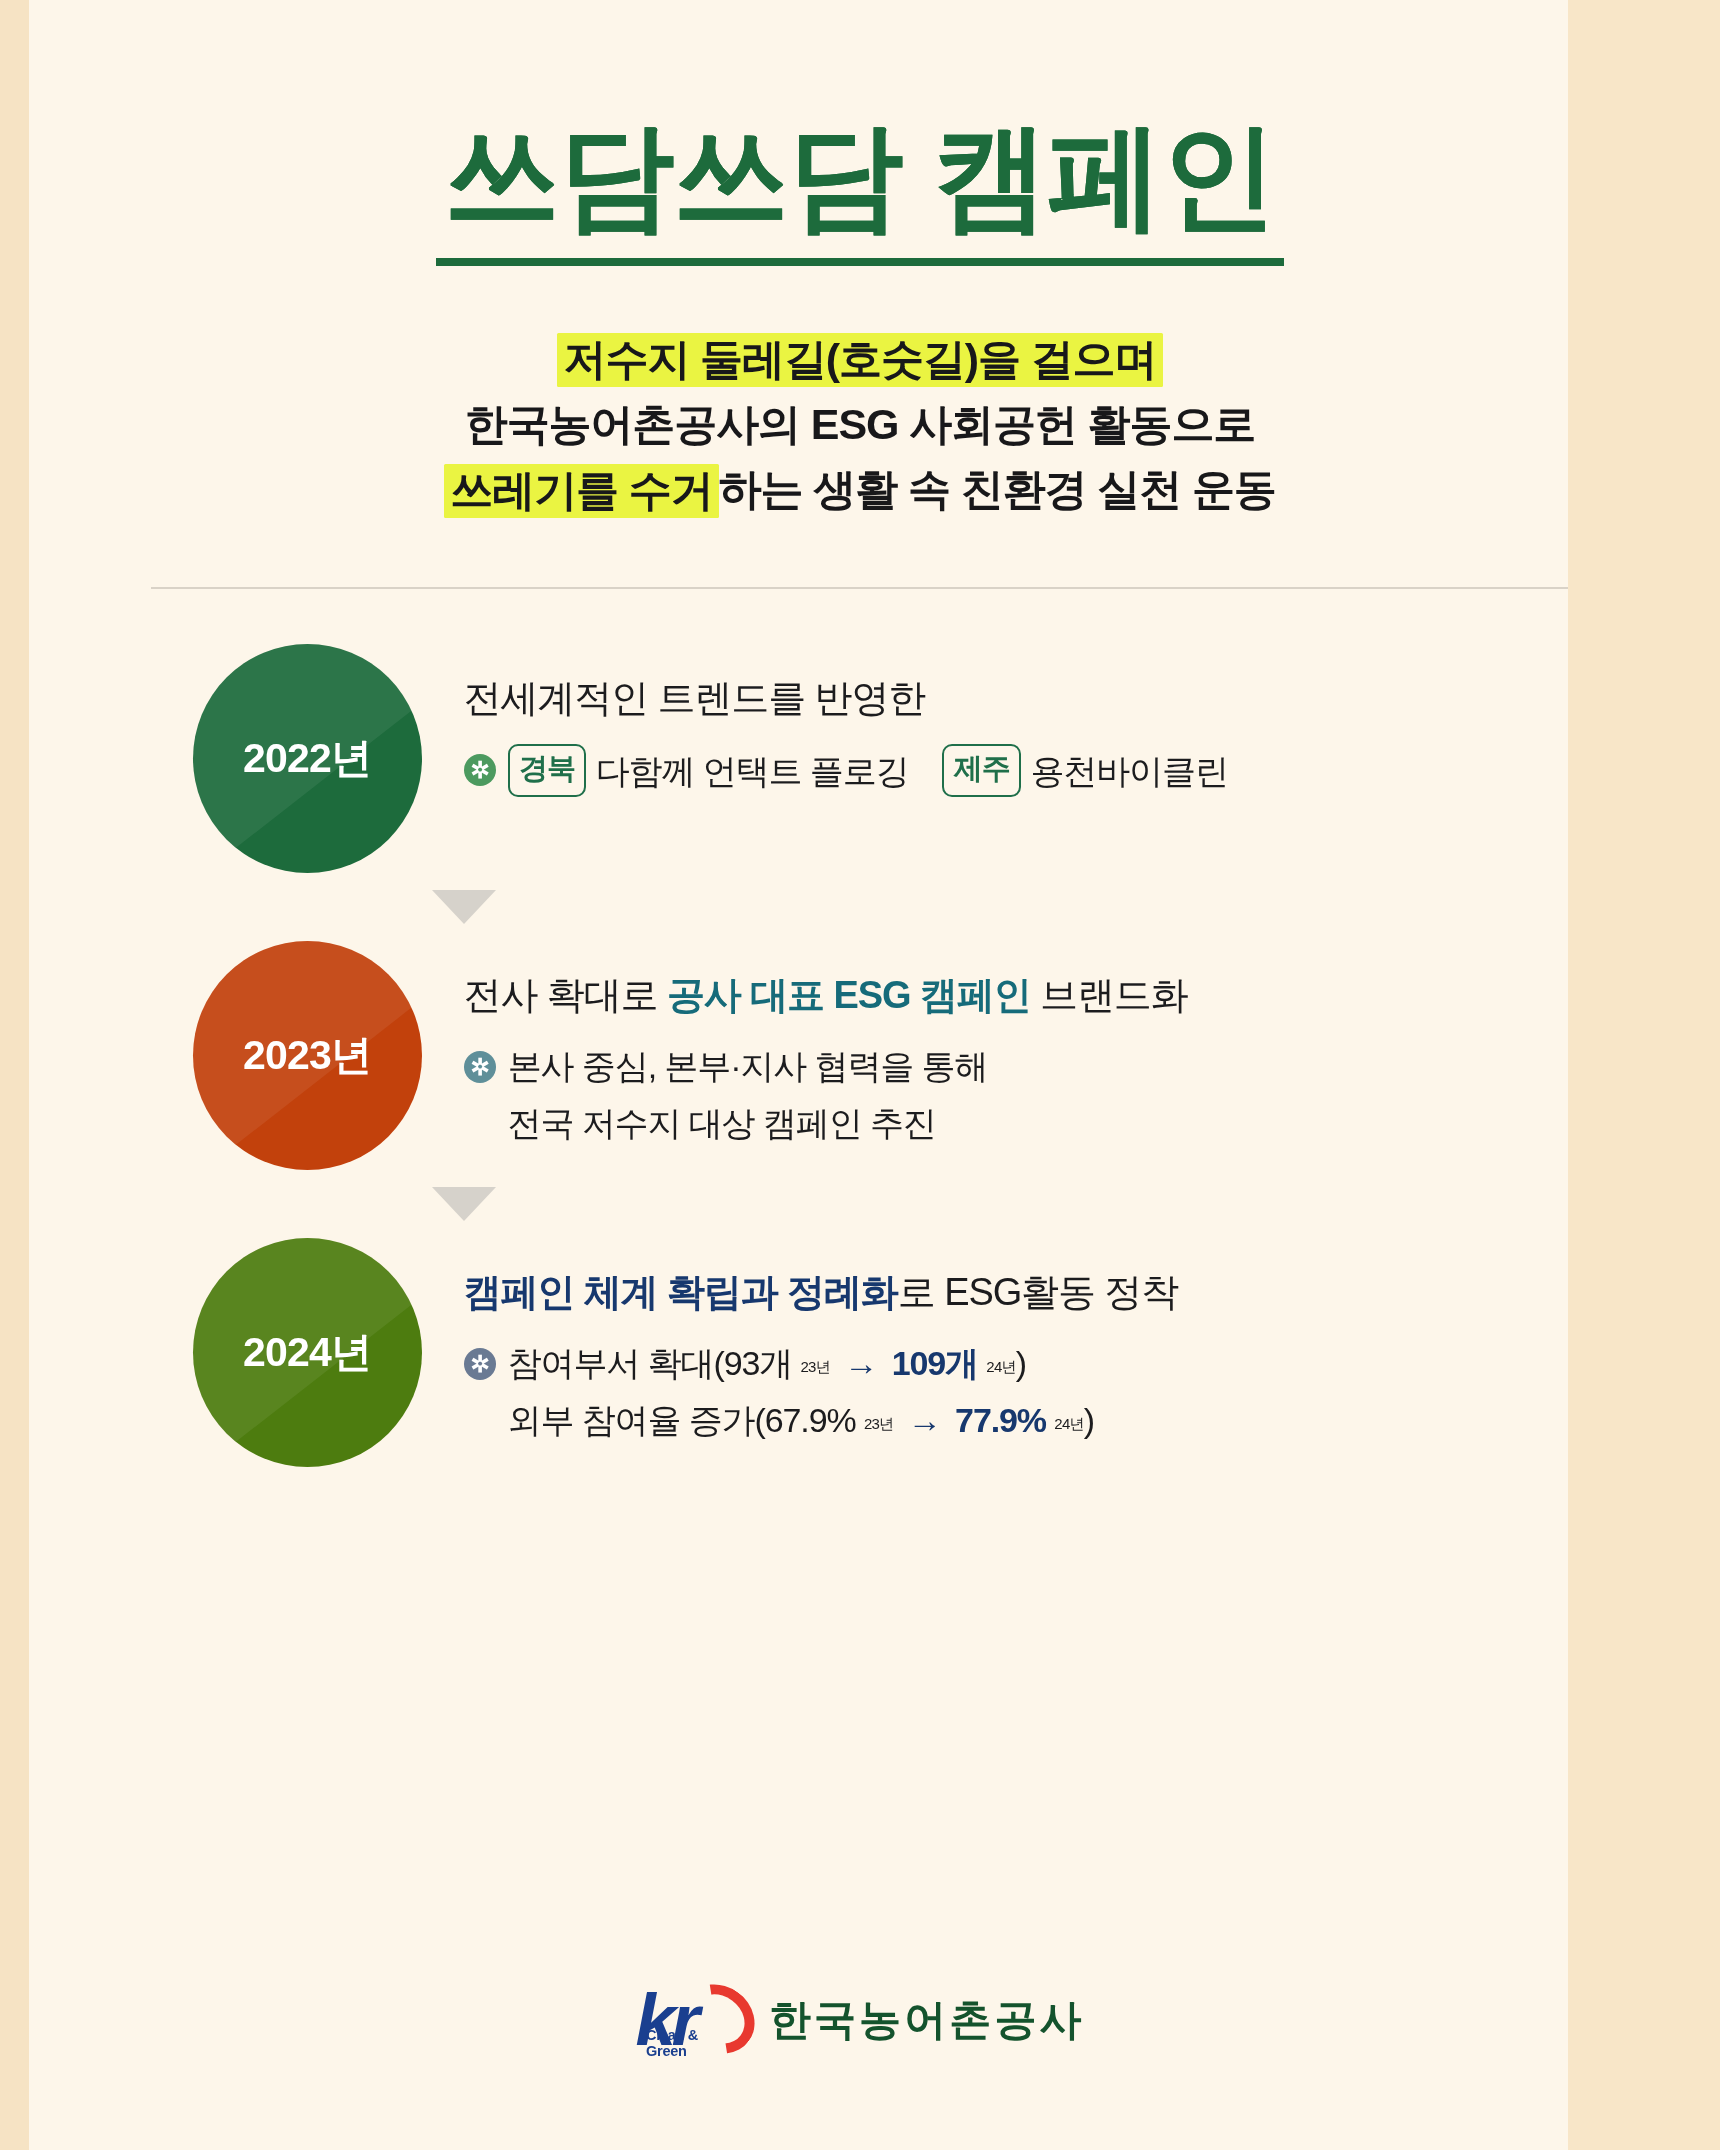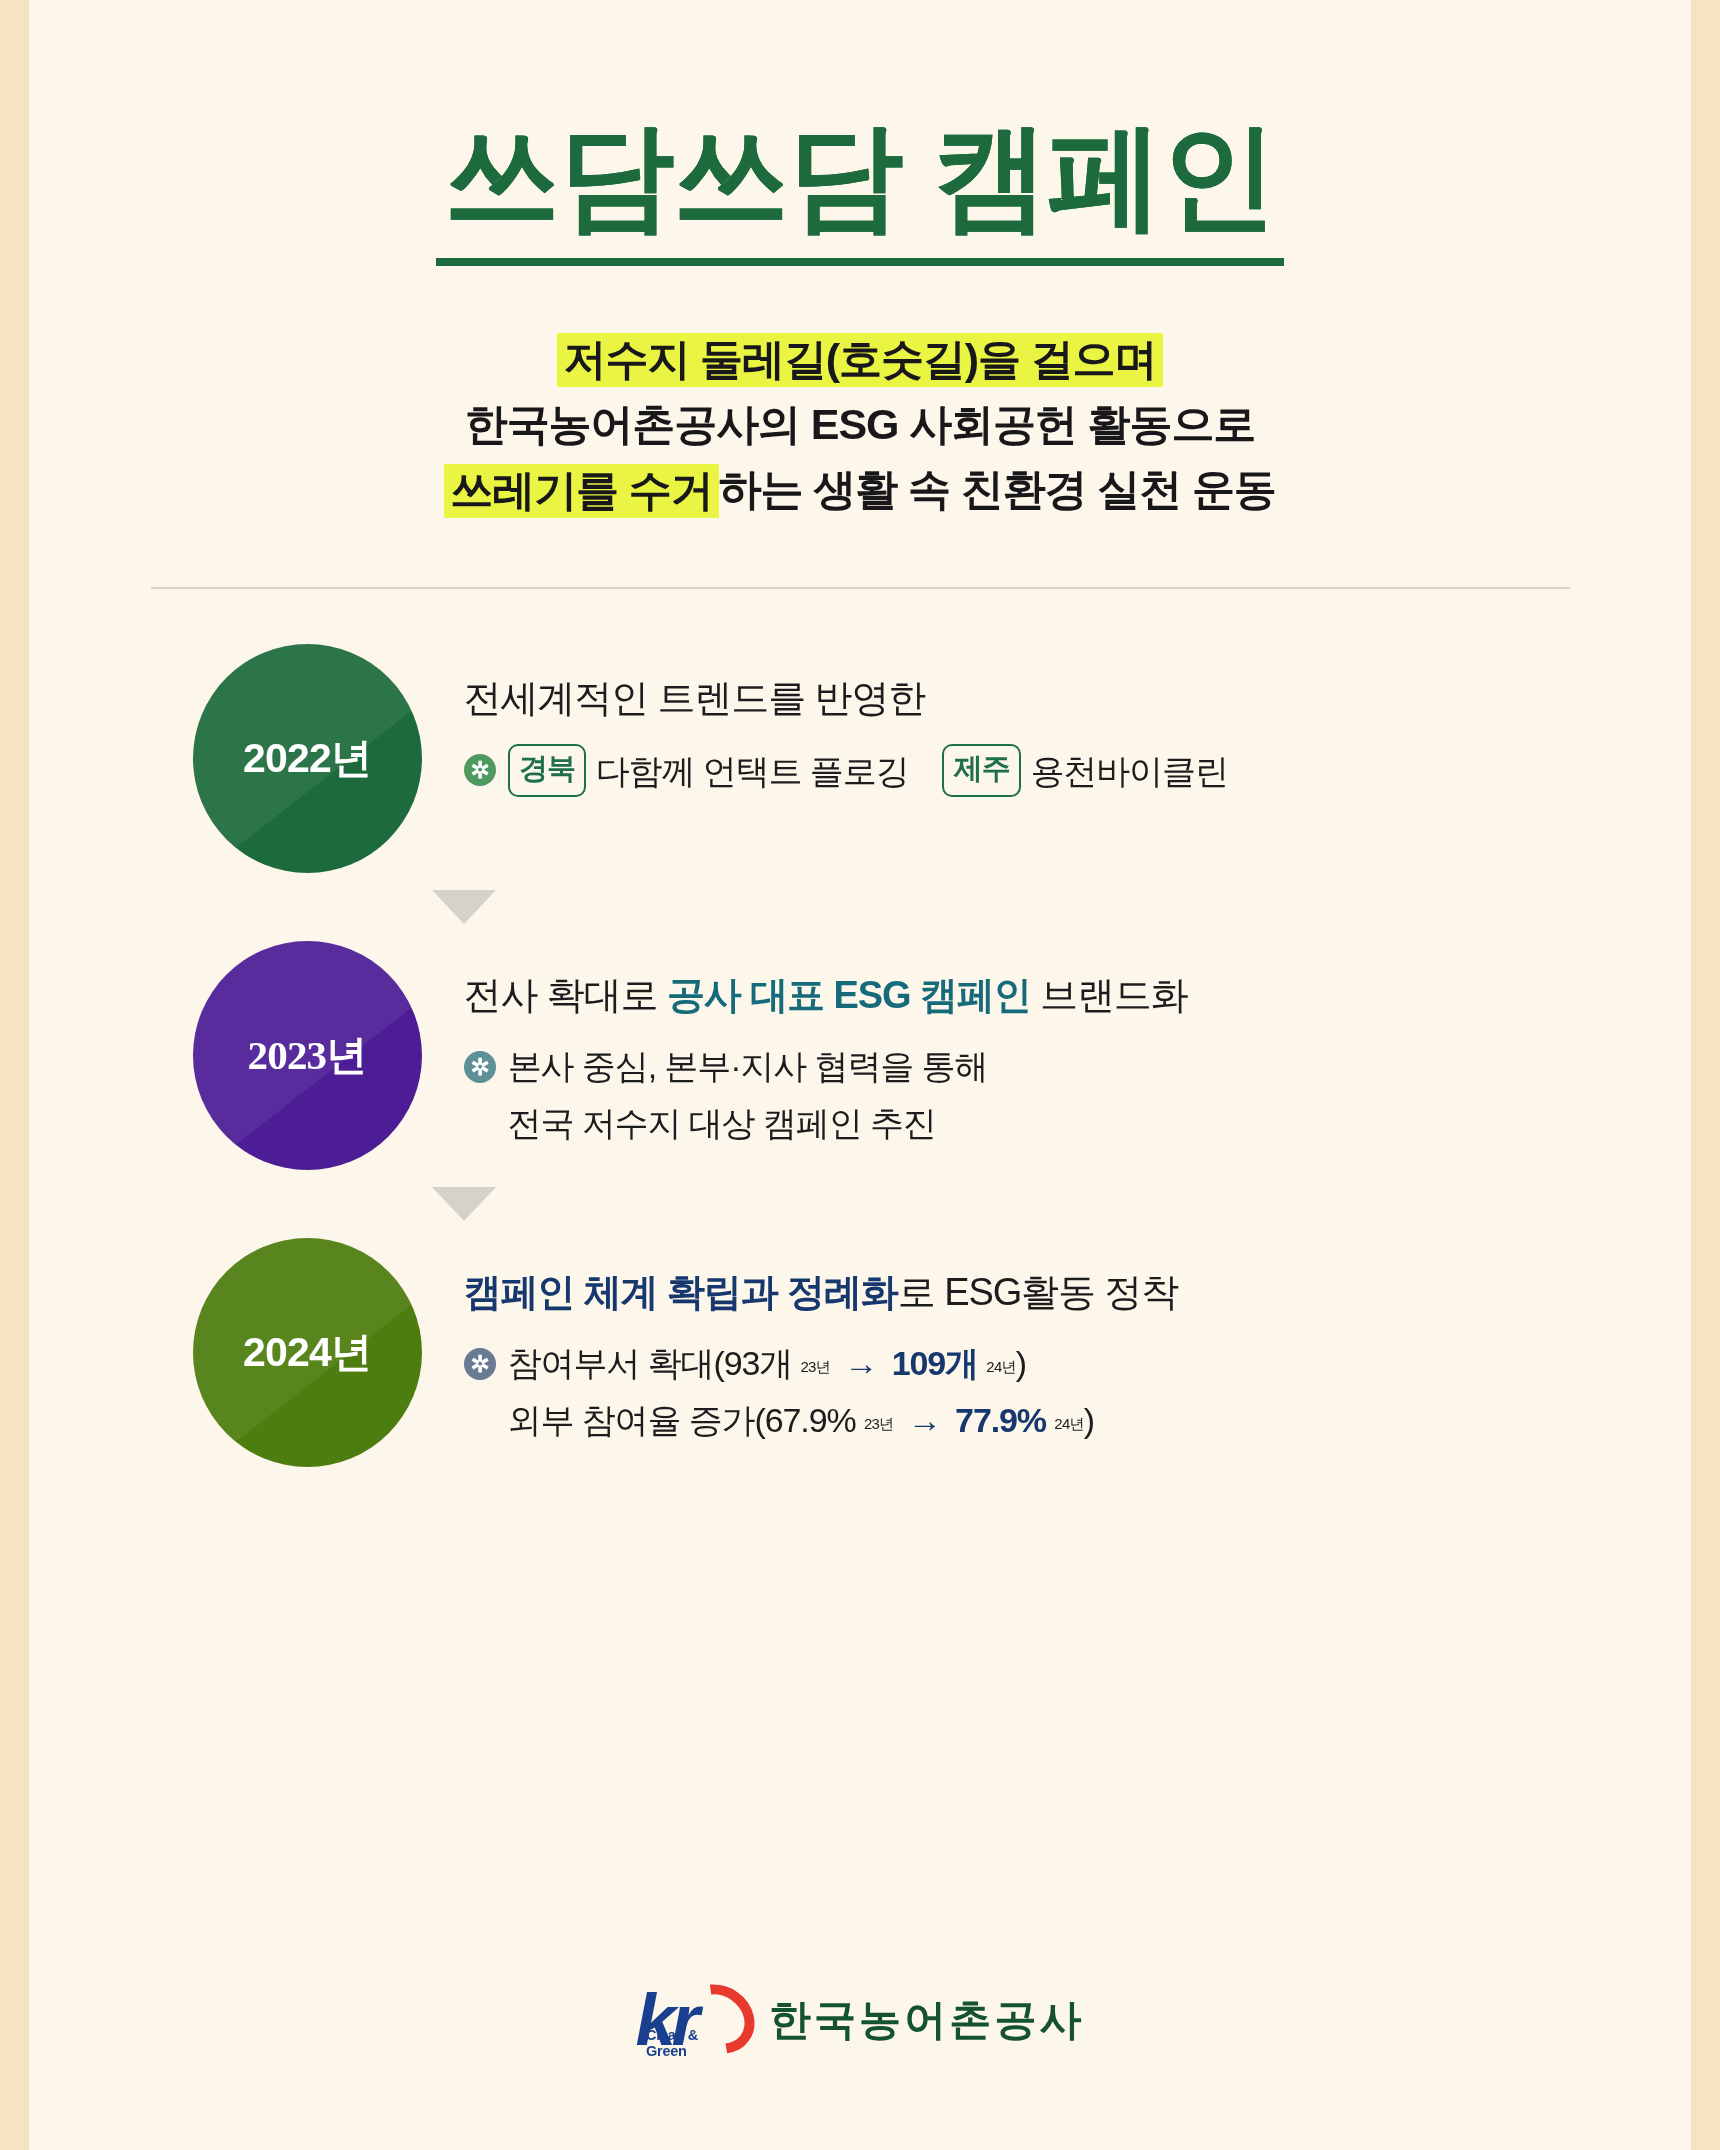--- a/index.html
+++ b/index.html
@@ -8,21 +8,21 @@
   }
   body {
     width: 1720px;
     height: 2151px;
     background: #f8e6c8;
     font-family: "Liberation Sans", sans-serif;
     -webkit-font-smoothing: antialiased;
   }
   .poster {
     position: relative;
-    width: 1720px;
+    width: 1568px;
     height: 2151px;
     box-sizing: border-box;
     padding: 7px;
     background: linear-gradient(90deg, #f6e3c4 0px, #f6e3c4 29px, #fdf6ea 29px, #fdf6ea 1691px, #f6e3c4 1691px, #f6e3c4 1720px);
     overflow: hidden;
   }
   .inner {
     position: absolute;
     left: 29px;
     top: 0;
@@ -319,21 +319,21 @@
       </div>
 
       <div class="connector">
         <div class="tri-holder">
             <div class="tri"></div>
           </div>
       </div>
 
       <div class="row">
         <div class="badge-col">
-          <div class="badge" style="background:#4c1d95;font-family:Liberation Serif, serif;">
+          <div class="badge" style="background:#c2410c;">
             <span>2023년</span>
           </div>
         </div>
         <div class="content-col">
           <div class="lead">
             <span>전사 확대로 </span><span class="accent-teal">공사 대표 ESG 캠페인</span><span> 브랜드화</span>
           </div>
           <div class="bullets">
             <div class="bullet-row">
               <span class="bullet-icon" style="background:#5f8f99;">

